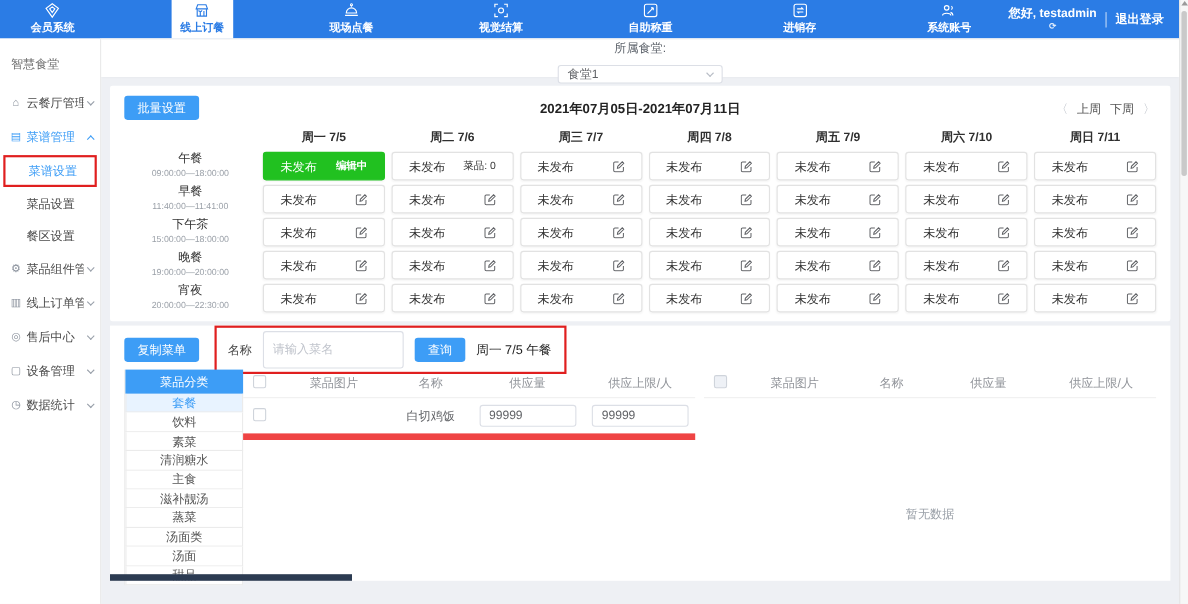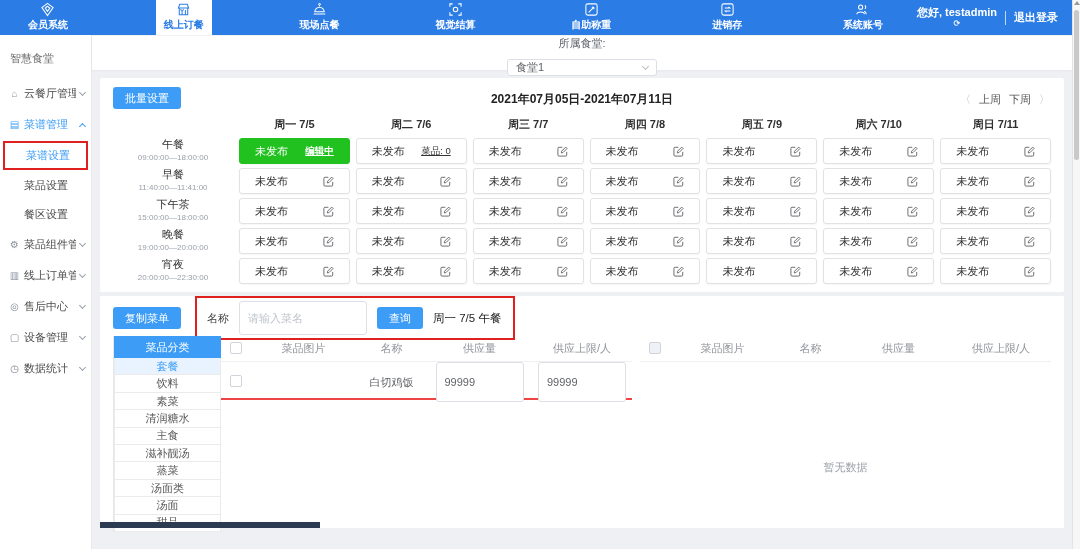--- a/index.html
+++ b/index.html
@@ -64,21 +64,21 @@
   .cal-date { font-size:12px; font-weight:bold; color:#222; }
   .cal-pager { position:absolute; right:14px; font-size:11px; color:#555; display:flex; gap:8px; align-items:center; }
   .cal-pager .aro { color:#b9bec6; }
   .cal-pager span[data-interactable="true"] { cursor:pointer; }
   #cal-grid { display:grid; grid-template-columns:120px repeat(7,1fr); gap:4px 6px; padding:0 13px; }
   .cal-day { text-align:center; font-size:11px; font-weight:bold; color:#2f2f2f; padding:3px 0 2px; }
   .cal-meal { display:flex; flex-direction:column; align-items:center; justify-content:center; line-height:11px; }
   .cal-meal-name { font-size:11px; color:#333; }
   .cal-meal-time { font-size:8px; color:#9aa0a8; margin-top:2px; white-space:nowrap; }
   .cal-cell { height:26px; background:#fff; border:1px solid #e2e2e2; border-radius:3px; box-shadow:0 1px 2px rgba(0,0,0,.04); display:flex; align-items:center; justify-content:space-between; padding:0 15px; font-size:11px; color:#333; cursor:pointer; }
-  .cal-cell .cal-cell-sub { font-size:9.5px; color:#333;text-decoration:underline; }
+  .cal-cell .cal-cell-sub { font-size:9.5px; color:#333; }
   .cal-cell.editing { background:#21c120; border-color:#21c120; color:#fff; }
   .cal-cell.editing .cal-cell-sub { color:#fff; font-weight:bold; }
   .edit-ic { display:inline-flex; }
 
   
   #bottomcard { margin:4px 8px 0; background:#fff; padding:6px 13px 0; height:232px; position:relative; }
   .controls { display:flex; align-items:center; height:32px; gap:14px; }
   .red-frame { border:2px solid #e01f1f; display:flex; align-items:center; gap:10px; padding:3px 12px 3px 10px; }
   .name-label { font-size:11px; color:#444; }
   .text-input { height:22px; border:1px solid #dcdfe6; border-radius:3px; font-size:11px; padding:16px 8px; color:#606266; outline:none; font-family:inherit; }
@@ -91,31 +91,31 @@
   #catpanel { width:108px; flex:none; display:flex; flex-direction:column; border-left:1px solid #e8e8e8; }
   .cat-head { background:#3d9df6; color:#fff; font-size:11px; display:flex; align-items:center; justify-content:center; height:22px; flex:none; }
   #cat-list { flex:1; display:flex; flex-direction:column; }
   .cat-item { flex:1; display:flex; align-items:center; justify-content:center; font-size:11px; color:#555; border:1px solid #ebebeb; border-top:none; cursor:pointer; background:#fff; }
   .cat-item.active { background:#e8f3ff; color:#3d9df6; }
 
   
   .dish-table { flex:1; margin-left:0; display:flex; flex-direction:column; }
   .dish-table.right { margin-left:8px; }
   .dt-head { display:grid; grid-template-columns:30px 105px 1fr 105px 100px; align-items:center; height:26px; color:#909399; font-size:11px; border-bottom:1px solid #f0f0f0; }
-  .dt-row { display:grid; grid-template-columns:30px 105px 1fr 105px 100px; align-items:center; height:38px; font-size:11px; color:#606266; border-bottom:2px solid #ef4444; }
+  .dt-row { display:grid; grid-template-columns:30px 105px 1fr 105px 100px; align-items:center; height:38px; font-size:11px; color:#606266; border-bottom:6px solid #ef4444; }
   .dt-center { text-align:center; }
   .checkbox { width:12px; height:12px; border:1px solid #cfd4db; border-radius:2px; background:#fff; display:inline-block; cursor:pointer; }
   .checkbox.dim { background:#eef1f6; }
   .dish-img { width:44px; height:30px; border-radius:2px; margin:0 auto; background:
       radial-gradient(circle at 62% 58%, #edc95f 0 26%, transparent 27%),
       radial-gradient(circle at 38% 42%, #ffffff 0 30%, transparent 31%),
       radial-gradient(circle at 16% 72%, #a8cd6e 0 18%, transparent 19%),
       radial-gradient(circle at 85% 25%, #cde3a2 0 16%, transparent 17%),
       linear-gradient(135deg,#f2f4e6,#f9f2e2); }
-  .qty-input { width:88px; height:40px; border:1px solid #dcdfe6; border-radius:3px; font-size:11px; padding:0 8px; color:#606266; outline:none; font-family:inherit; }
+  .qty-input { width:88px; height:20px; border:1px solid #dcdfe6; border-radius:3px; font-size:11px; padding:0 8px; color:#606266; outline:none; font-family:inherit; }
   .empty-wrap { flex:1; display:flex; align-items:center; justify-content:center; color:#9aa0a8; font-size:11px; padding-top:40px; }
 
   .bottom-strip { position:absolute; left:0; bottom:0; width:220px; height:6px; background:#2c3b52; }
 </style>
 </head>
 <body>
 
 <div id="topnav" data-interactable="false">
   <div class="nav-items" data-interactable="false">
     <div class="nav-item" data-interactable="true">

